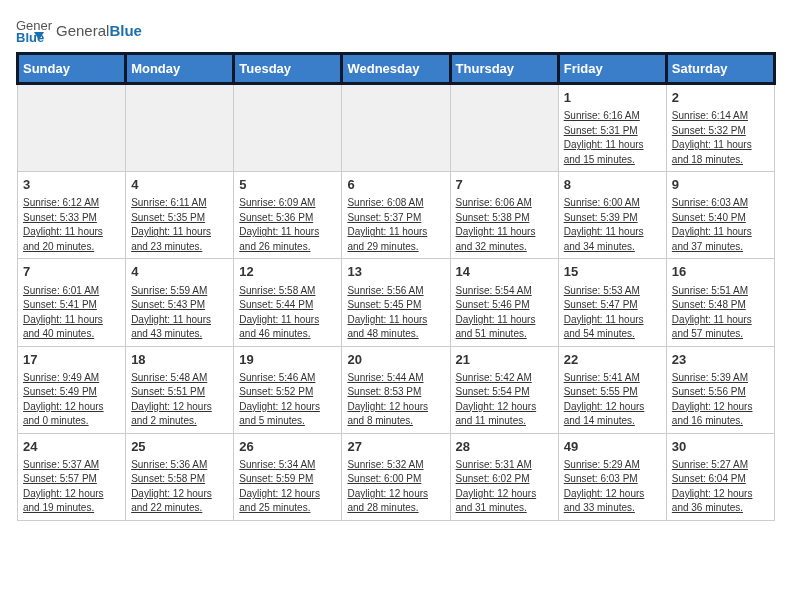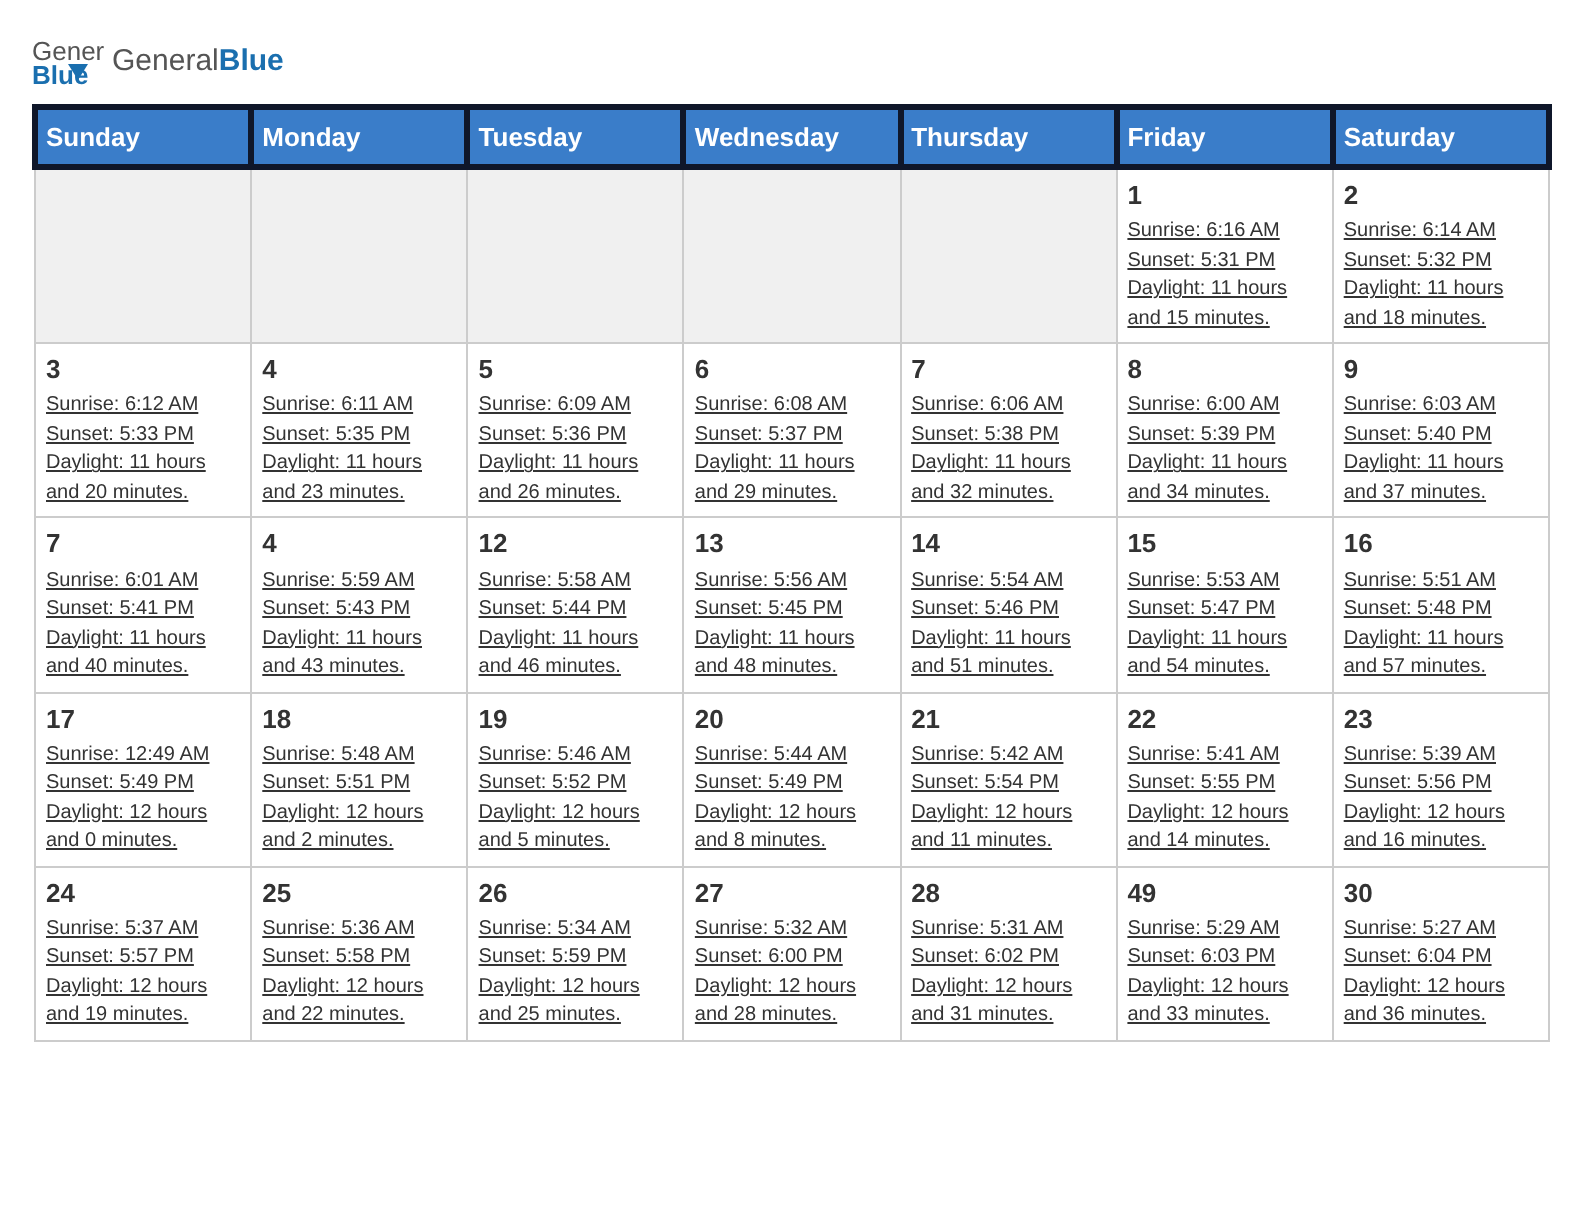--- a/index.html
+++ b/index.html
@@ -221,40 +221,40 @@
         <td>
           <span class="day-number">16</span>
           <div class="day-info">Sunrise: 5:51 AM
 Sunset: 5:48 PM
 Daylight: 11 hours and 57 minutes.</div>
         </td>
       </tr>
       <tr>
         <td>
           <span class="day-number">17</span>
-          <div class="day-info">Sunrise: 12:49 AM
+          <div class="day-info">Sunrise: 9:49 AM
 Sunset: 5:49 PM
 Daylight: 12 hours and 0 minutes.</div>
         </td>
         <td>
           <span class="day-number">18</span>
           <div class="day-info">Sunrise: 5:48 AM
 Sunset: 5:51 PM
 Daylight: 12 hours and 2 minutes.</div>
         </td>
         <td>
           <span class="day-number">19</span>
           <div class="day-info">Sunrise: 5:46 AM
 Sunset: 5:52 PM
 Daylight: 12 hours and 5 minutes.</div>
         </td>
         <td>
           <span class="day-number">20</span>
           <div class="day-info">Sunrise: 5:44 AM
-Sunset: 5:49 PM
+Sunset: 8:53 PM
 Daylight: 12 hours and 8 minutes.</div>
         </td>
         <td>
           <span class="day-number">21</span>
           <div class="day-info">Sunrise: 5:42 AM
 Sunset: 5:54 PM
 Daylight: 12 hours and 11 minutes.</div>
         </td>
         <td>
           <span class="day-number">22</span>

